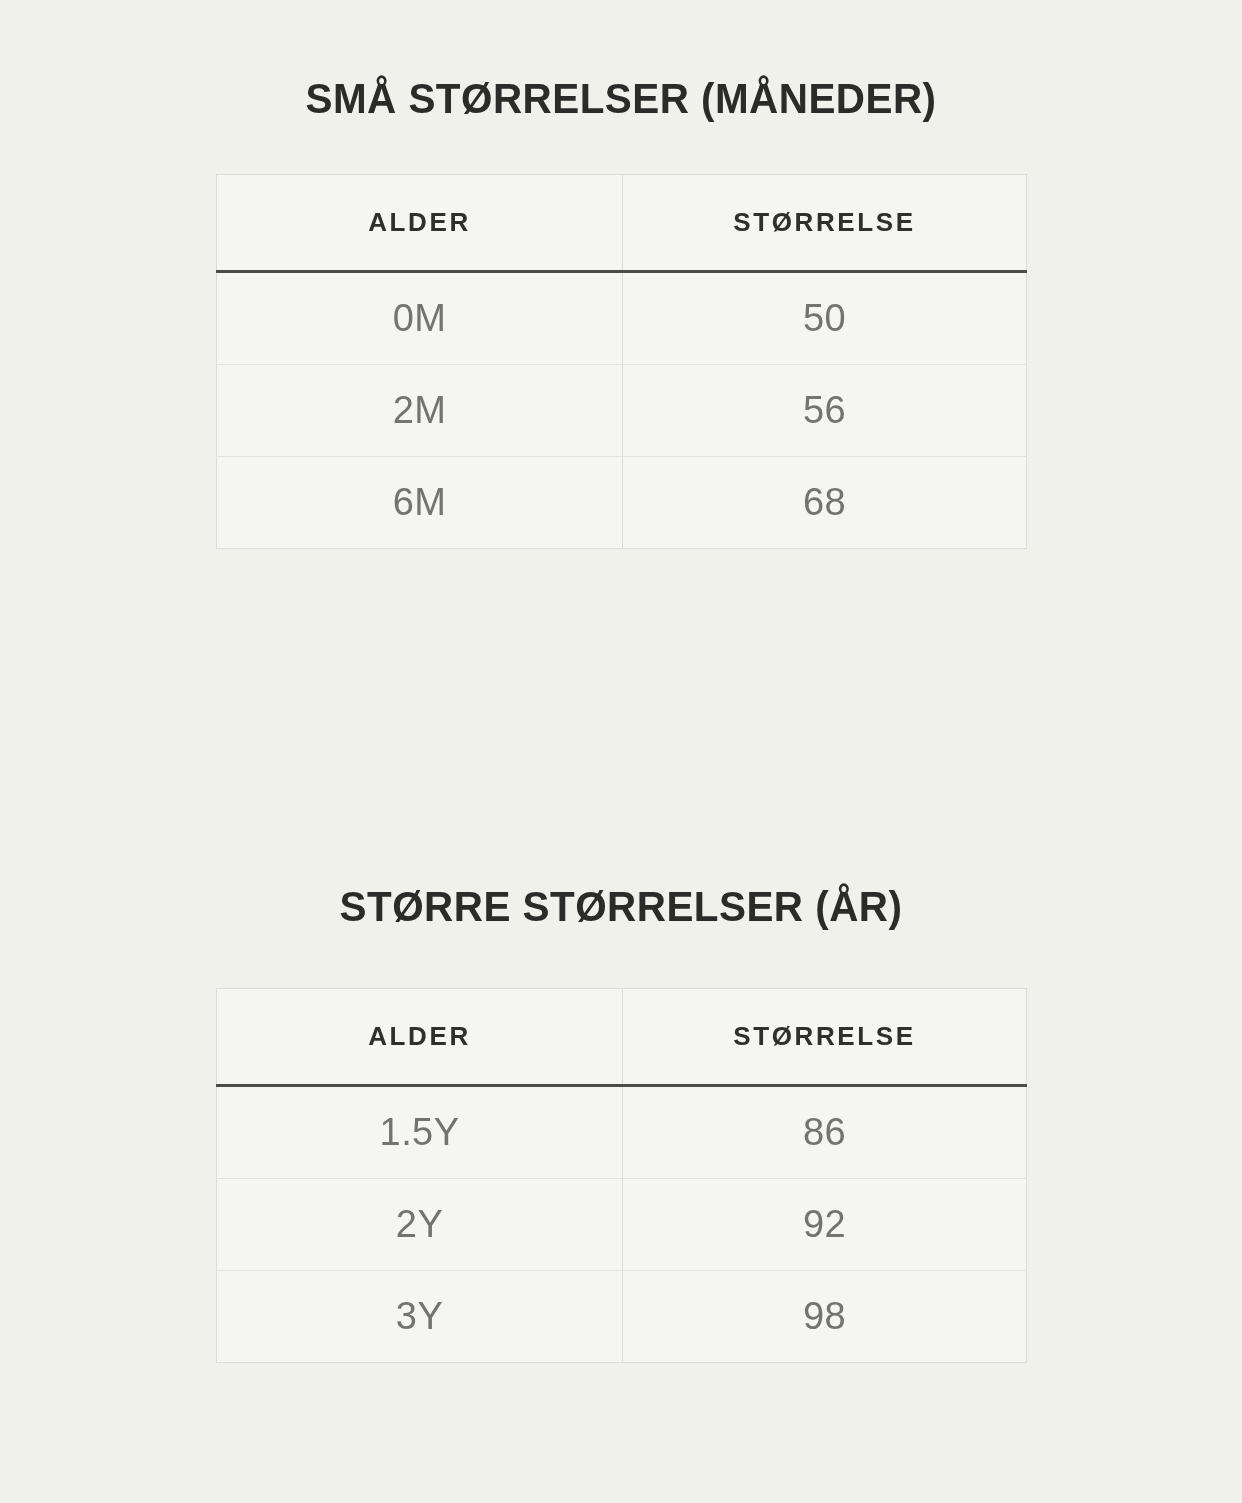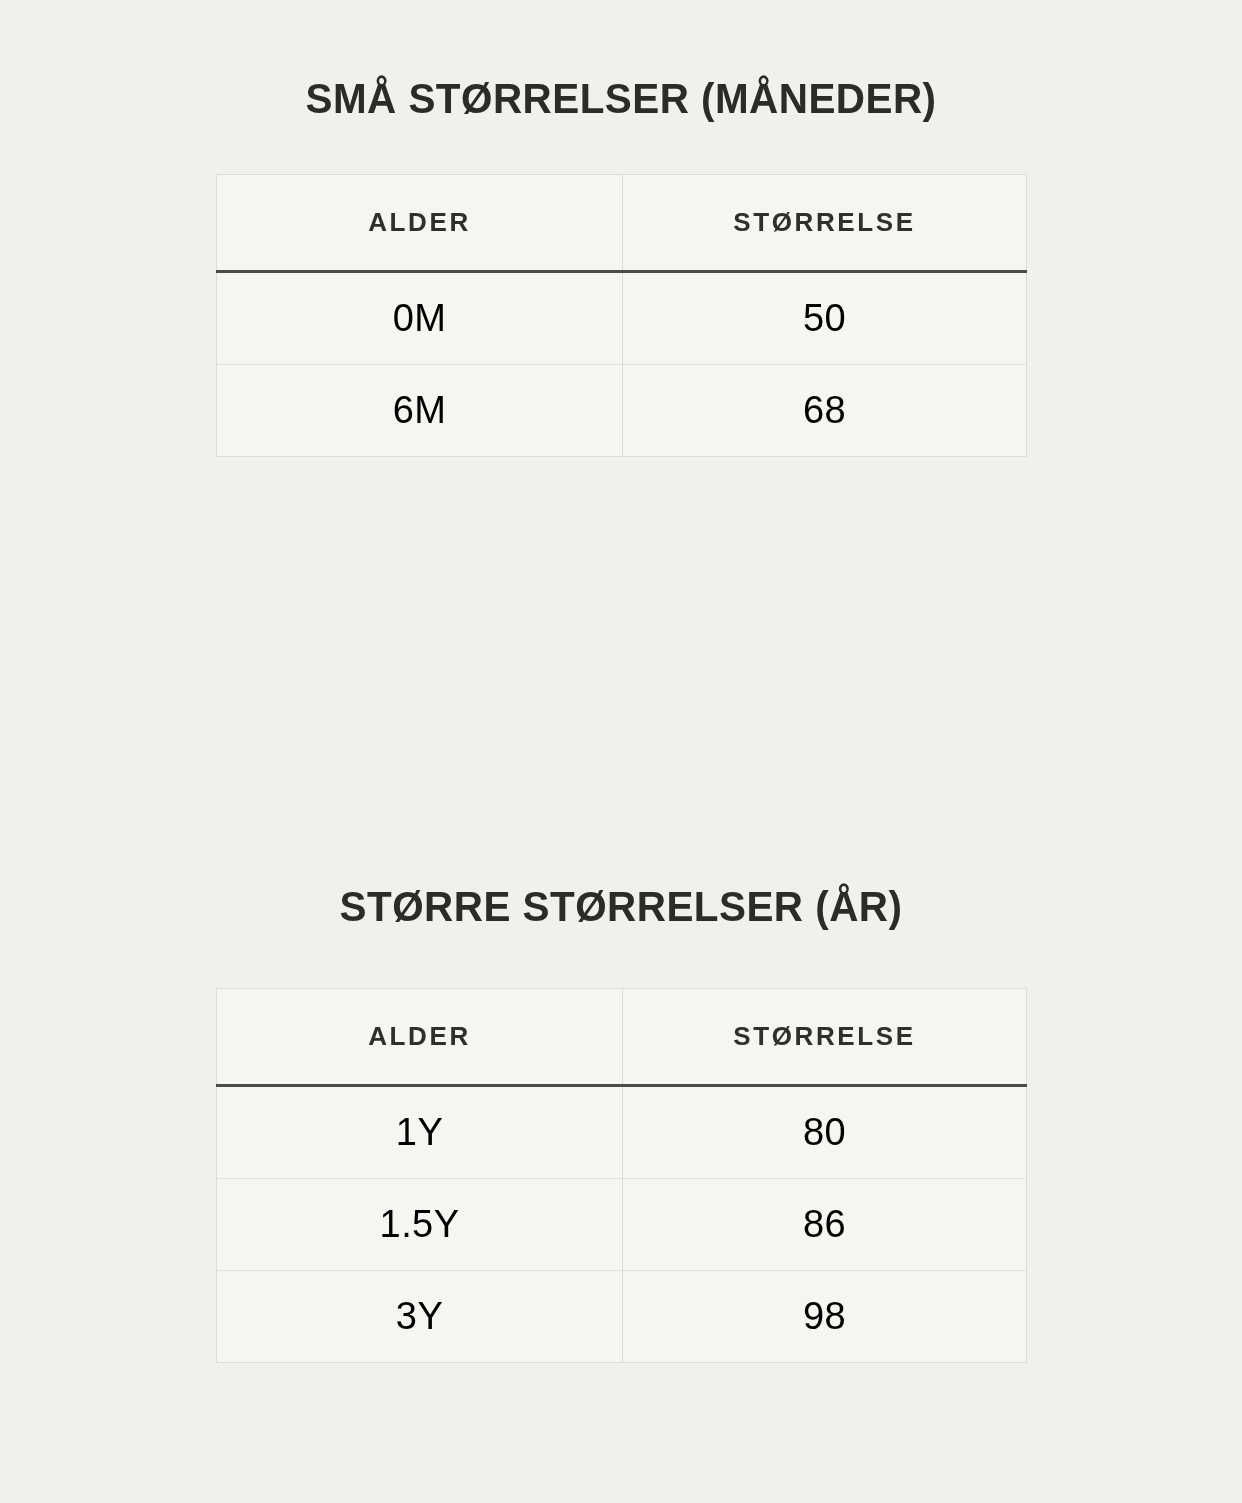--- a/index.html
+++ b/index.html
@@ -86,21 +86,21 @@
     letter-spacing: 2.6px;
     border-bottom: 3px solid #4b4b49;
     border-right: 1px solid #dcdcd6;
   }
   table.size-table thead th:last-child { border-right: none; }
 
   
   table.size-table tbody td {
     height: 91px;
     padding: 0;
-    color: #000000;
+    color: #737373;
     font-size: 38px;
     font-weight: 300;
     letter-spacing: 0.4px;
     border-top: 1px solid #e2e2dc;
     border-right: 1px solid #dcdcd6;
   }
   table.size-table tbody td:last-child { border-right: none; }
   table.size-table tbody tr:first-child td { border-top: none; }
 </style>
 </head>
@@ -122,20 +122,24 @@
             <th>ALDER</th>
             <th>STØRRELSE</th>
           </tr>
         </thead>
         <tbody>
           <tr>
             <td>0M</td>
             <td>50</td>
           </tr>
           <tr>
+            <td>2M</td>
+            <td>56</td>
+          </tr>
+          <tr>
             <td>6M</td>
             <td>68</td>
           </tr>
         </tbody>
       </table>
     </div>
   </section>
 
   <section class="section" id="section-years">
     <h2 class="section-title">STØRRE STØRRELSER (ÅR)</h2>
@@ -147,26 +151,26 @@
           <col class="col-size">
         </colgroup>
         <thead>
           <tr>
             <th>ALDER</th>
             <th>STØRRELSE</th>
           </tr>
         </thead>
         <tbody>
           <tr>
-            <td>1Y</td>
-            <td>80</td>
+            <td>1.5Y</td>
+            <td>86</td>
           </tr>
           <tr>
-            <td>1.5Y</td>
-            <td>86</td>
+            <td>2Y</td>
+            <td>92</td>
           </tr>
           <tr>
             <td>3Y</td>
             <td>98</td>
           </tr>
         </tbody>
       </table>
     </div>
   </section>
 

